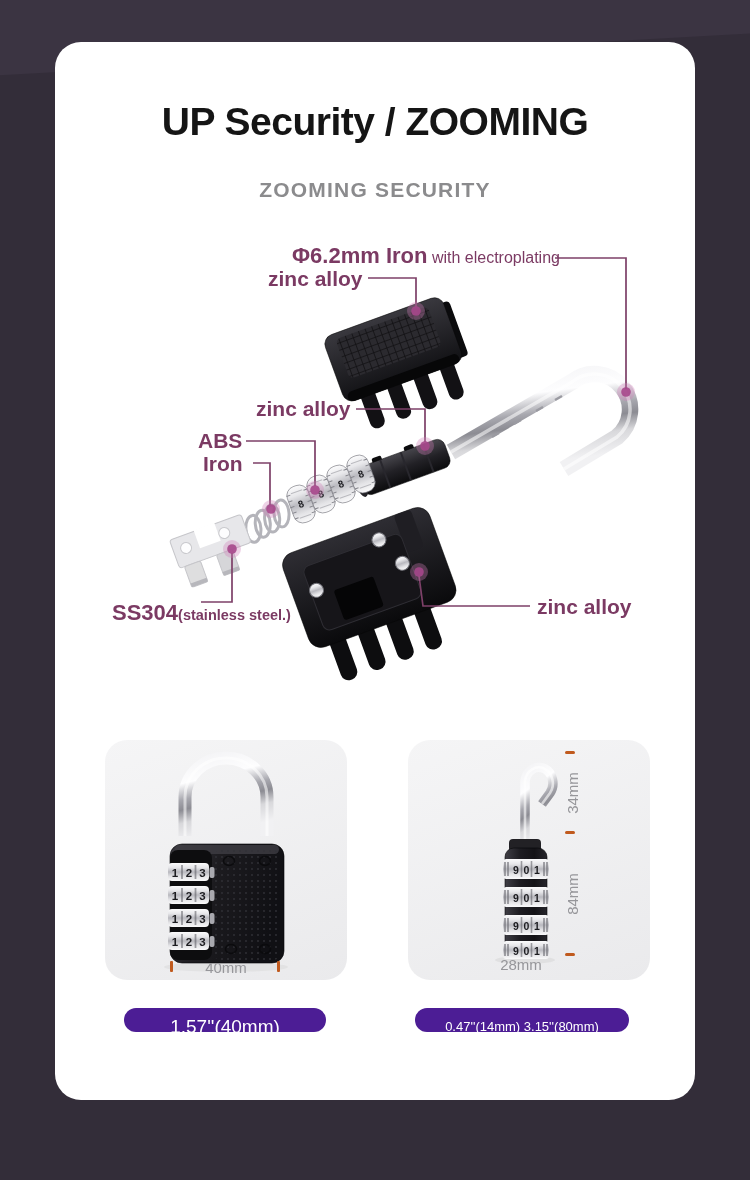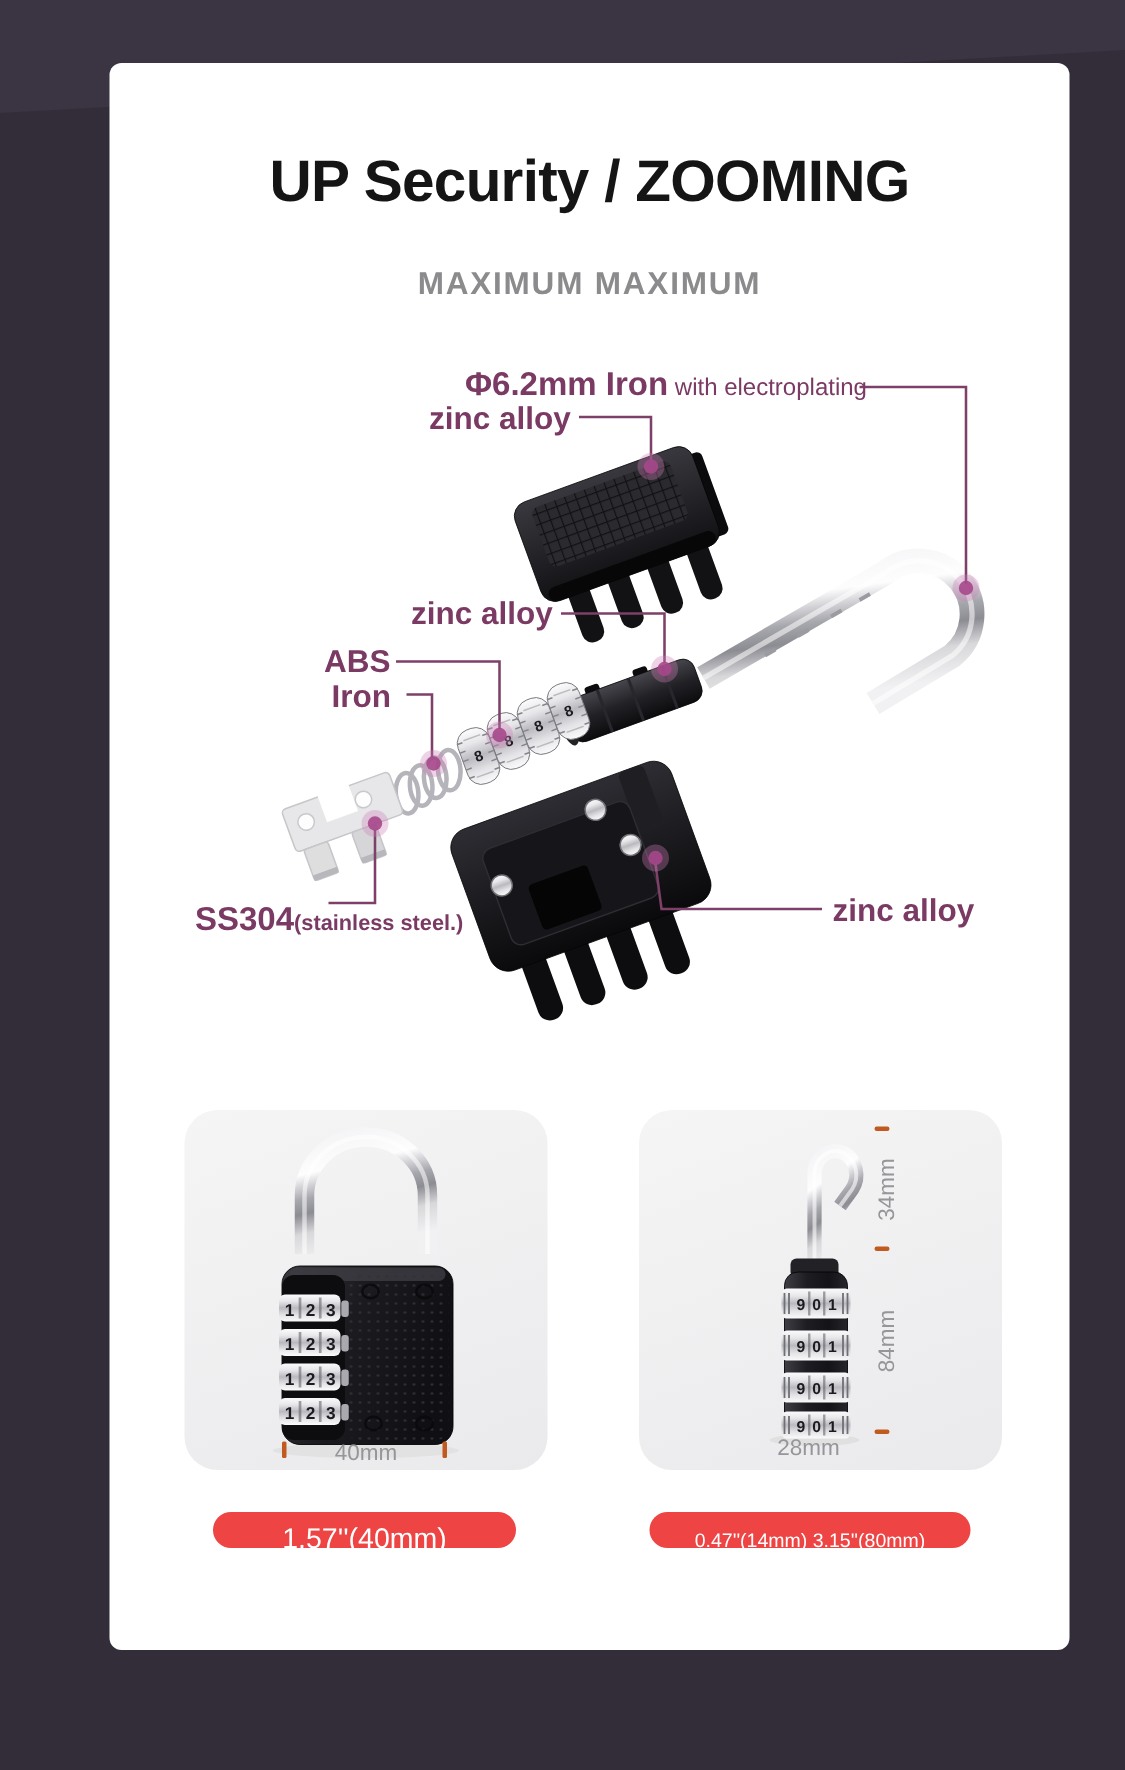--- a/index.html
+++ b/index.html
@@ -7,21 +7,21 @@
     width:750px;height:1180px;position:relative;overflow:hidden;
     background:#332d39;
     font-family:"Liberation Sans",sans-serif;
   }
   .bg-band{
     position:absolute;left:-45px;top:-58px;width:850px;height:112px;
     background:#3b3442;transform:rotate(-3.2deg);
   }
   .card{
     position:absolute;left:55px;top:42px;width:640px;height:1058px;
-    background:#ffffff;border-radius:8px;margin-left:18px;
+    background:#ffffff;border-radius:26px;
   }
   .title{
     position:absolute;left:0;top:58px;width:100%;text-align:center;
     font-size:39px;font-weight:bold;color:#151515;letter-spacing:-0.5px;
   }
   .subtitle{
     position:absolute;left:0;top:136px;width:100%;text-align:center;
     font-size:21px;font-weight:bold;color:#8b8b8d;letter-spacing:1.2px;
   }
   svg.diagram{position:absolute;left:0;top:188px;}
@@ -31,36 +31,36 @@
   .lab-xs{font-size:14.5px;}
   .cline{stroke:#7d4068;stroke-width:1.7;fill:none;}
   .panel{
     position:absolute;top:698px;width:242px;height:240px;border-radius:22px;
     background:linear-gradient(160deg,#f5f5f6,#eaeaec);
   }
   .panel.p-left{left:50px;}
   .panel.p-right{left:353px;}
   .pill{
     position:absolute;top:966px;height:24px;border-radius:18px;
-    background:#ef4444;color:#ffffff;text-align:center;line-height:37px;
+    background:#4c1d95;color:#ffffff;text-align:center;line-height:37px;
   }
   .pill.p-left{left:69px;width:202px;font-size:19px;}
   .pill.p-right{left:360px;width:214px;font-size:13px;}
   .dim{fill:#96969a;font-size:15px;}
   .digit{font-weight:bold;fill:#1c1c20;}
 </style>
 </head>
 <body>
 
 <div class="bg-band"></div>
 
 <div class="card">
 
   <div class="title">UP Security / ZOOMING</div>
-  <div class="subtitle">MAXIMUM MAXIMUM</div>
+  <div class="subtitle">ZOOMING SECURITY</div>
 
   <svg class="diagram" width="640" height="460" viewBox="0 0 640 460">
     <defs>
       <linearGradient id="chrome" x1="0" y1="0" x2="0.25" y2="1">
         <stop offset="0" stop-color="#f4f4f6"></stop>
           <stop offset="0.3" stop-color="#fdfdfe"></stop>
         <stop offset="0.5" stop-color="#a7a7ae"></stop>
           <stop offset="0.62" stop-color="#8c8c93"></stop>
         <stop offset="0.78" stop-color="#d8d8db"></stop>
           <stop offset="1" stop-color="#f1f1f3"></stop>

